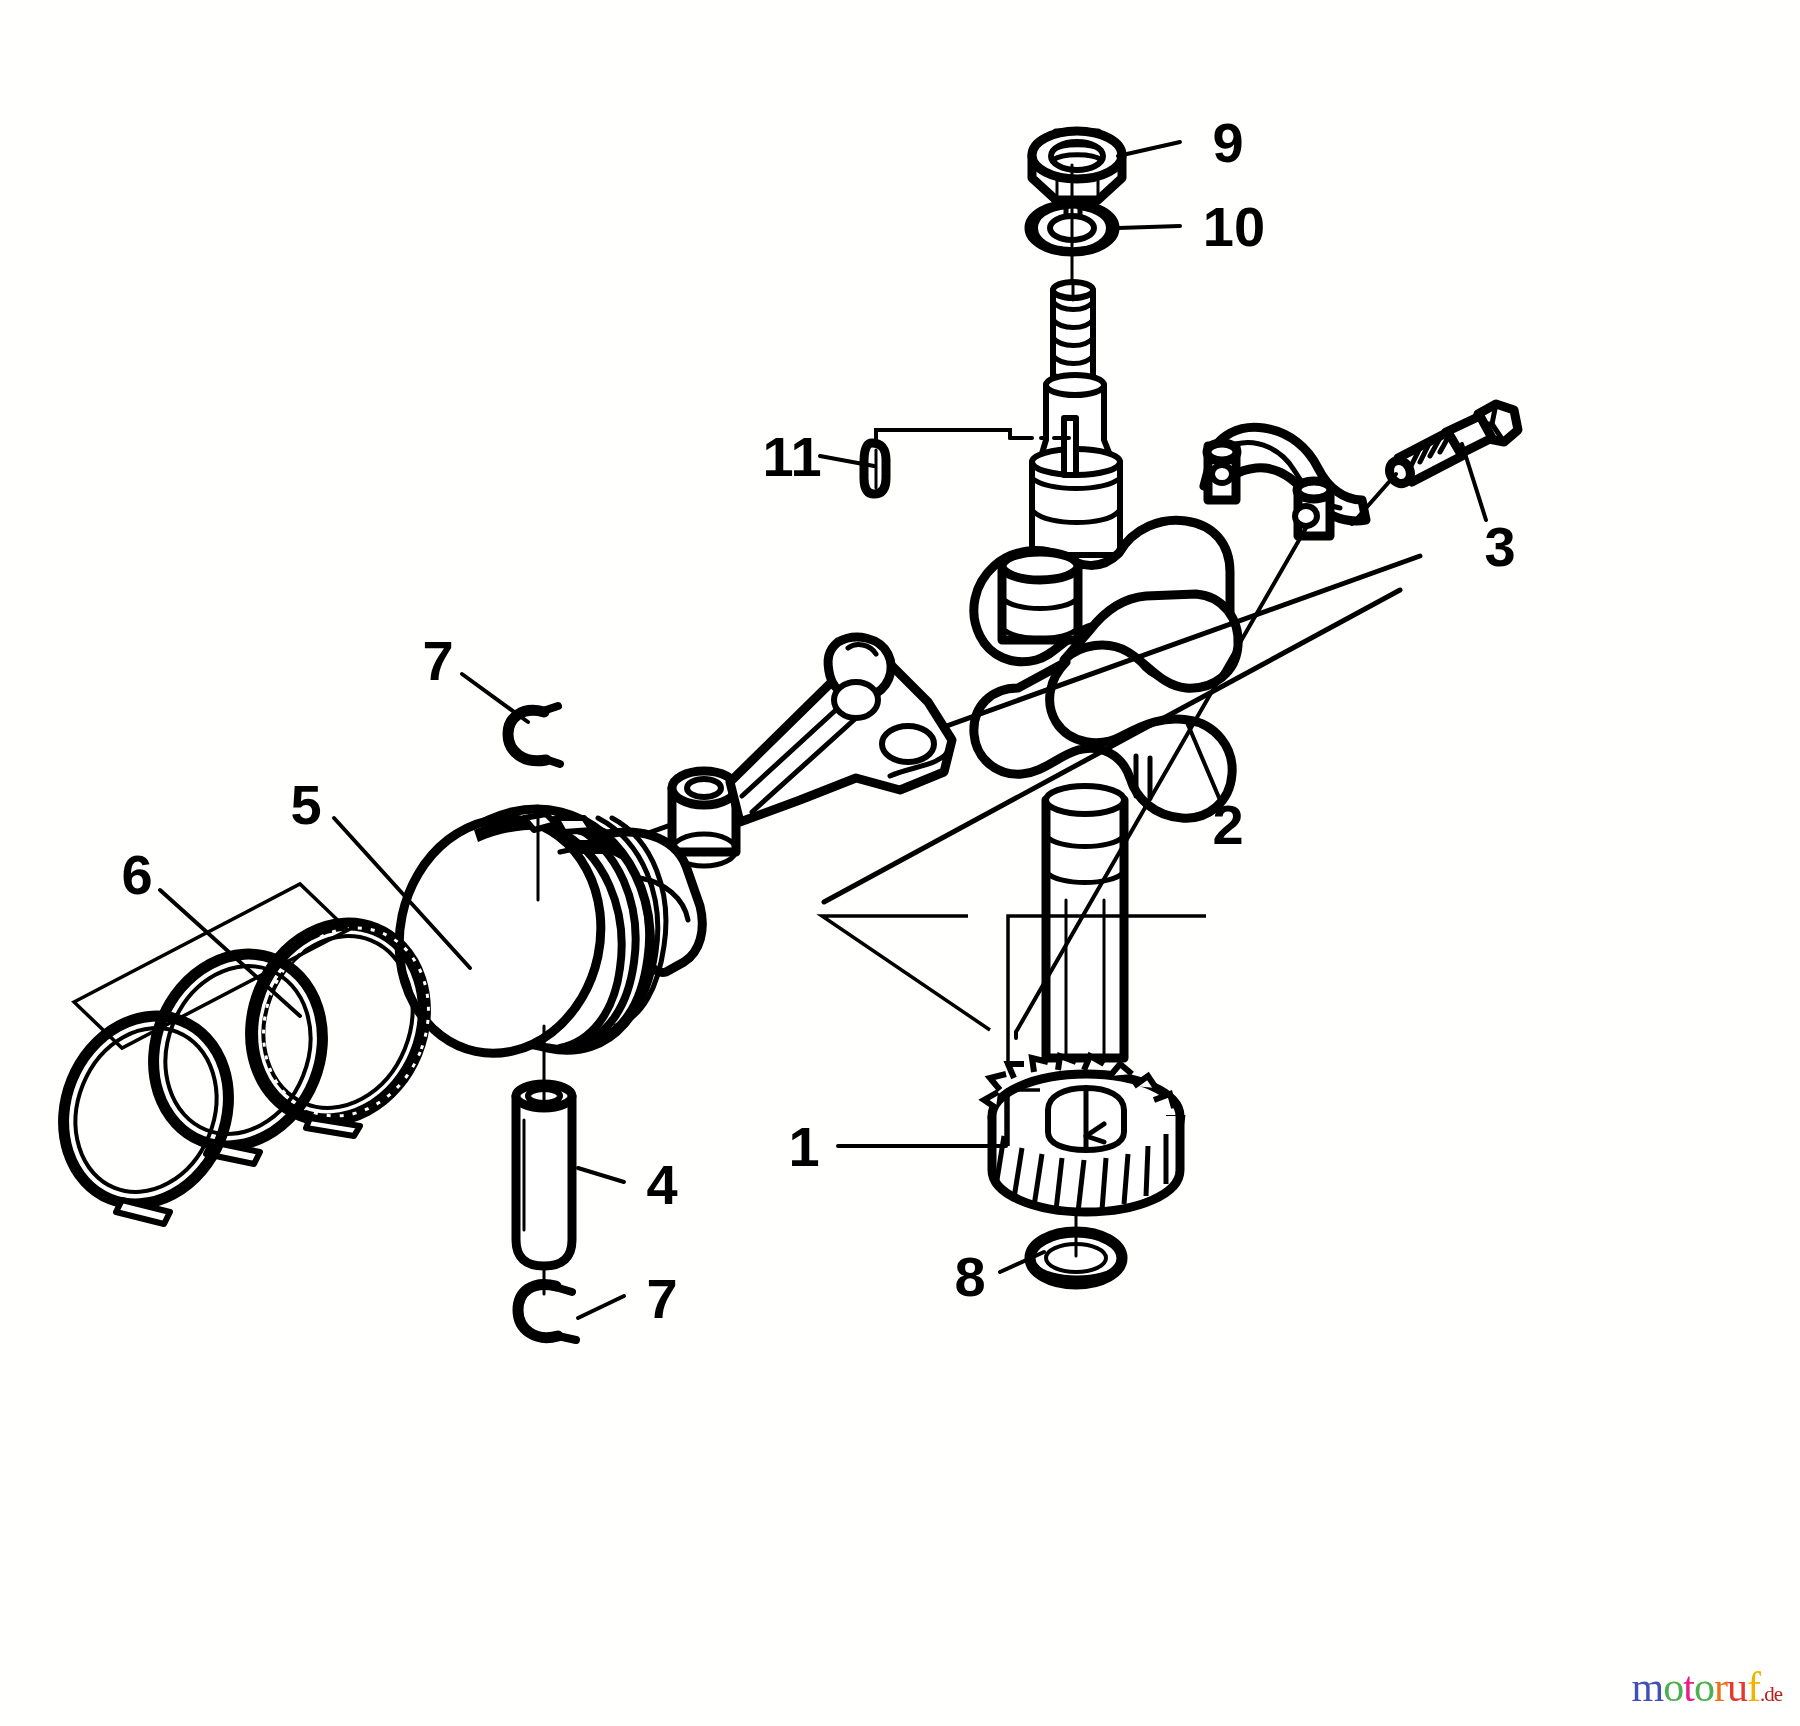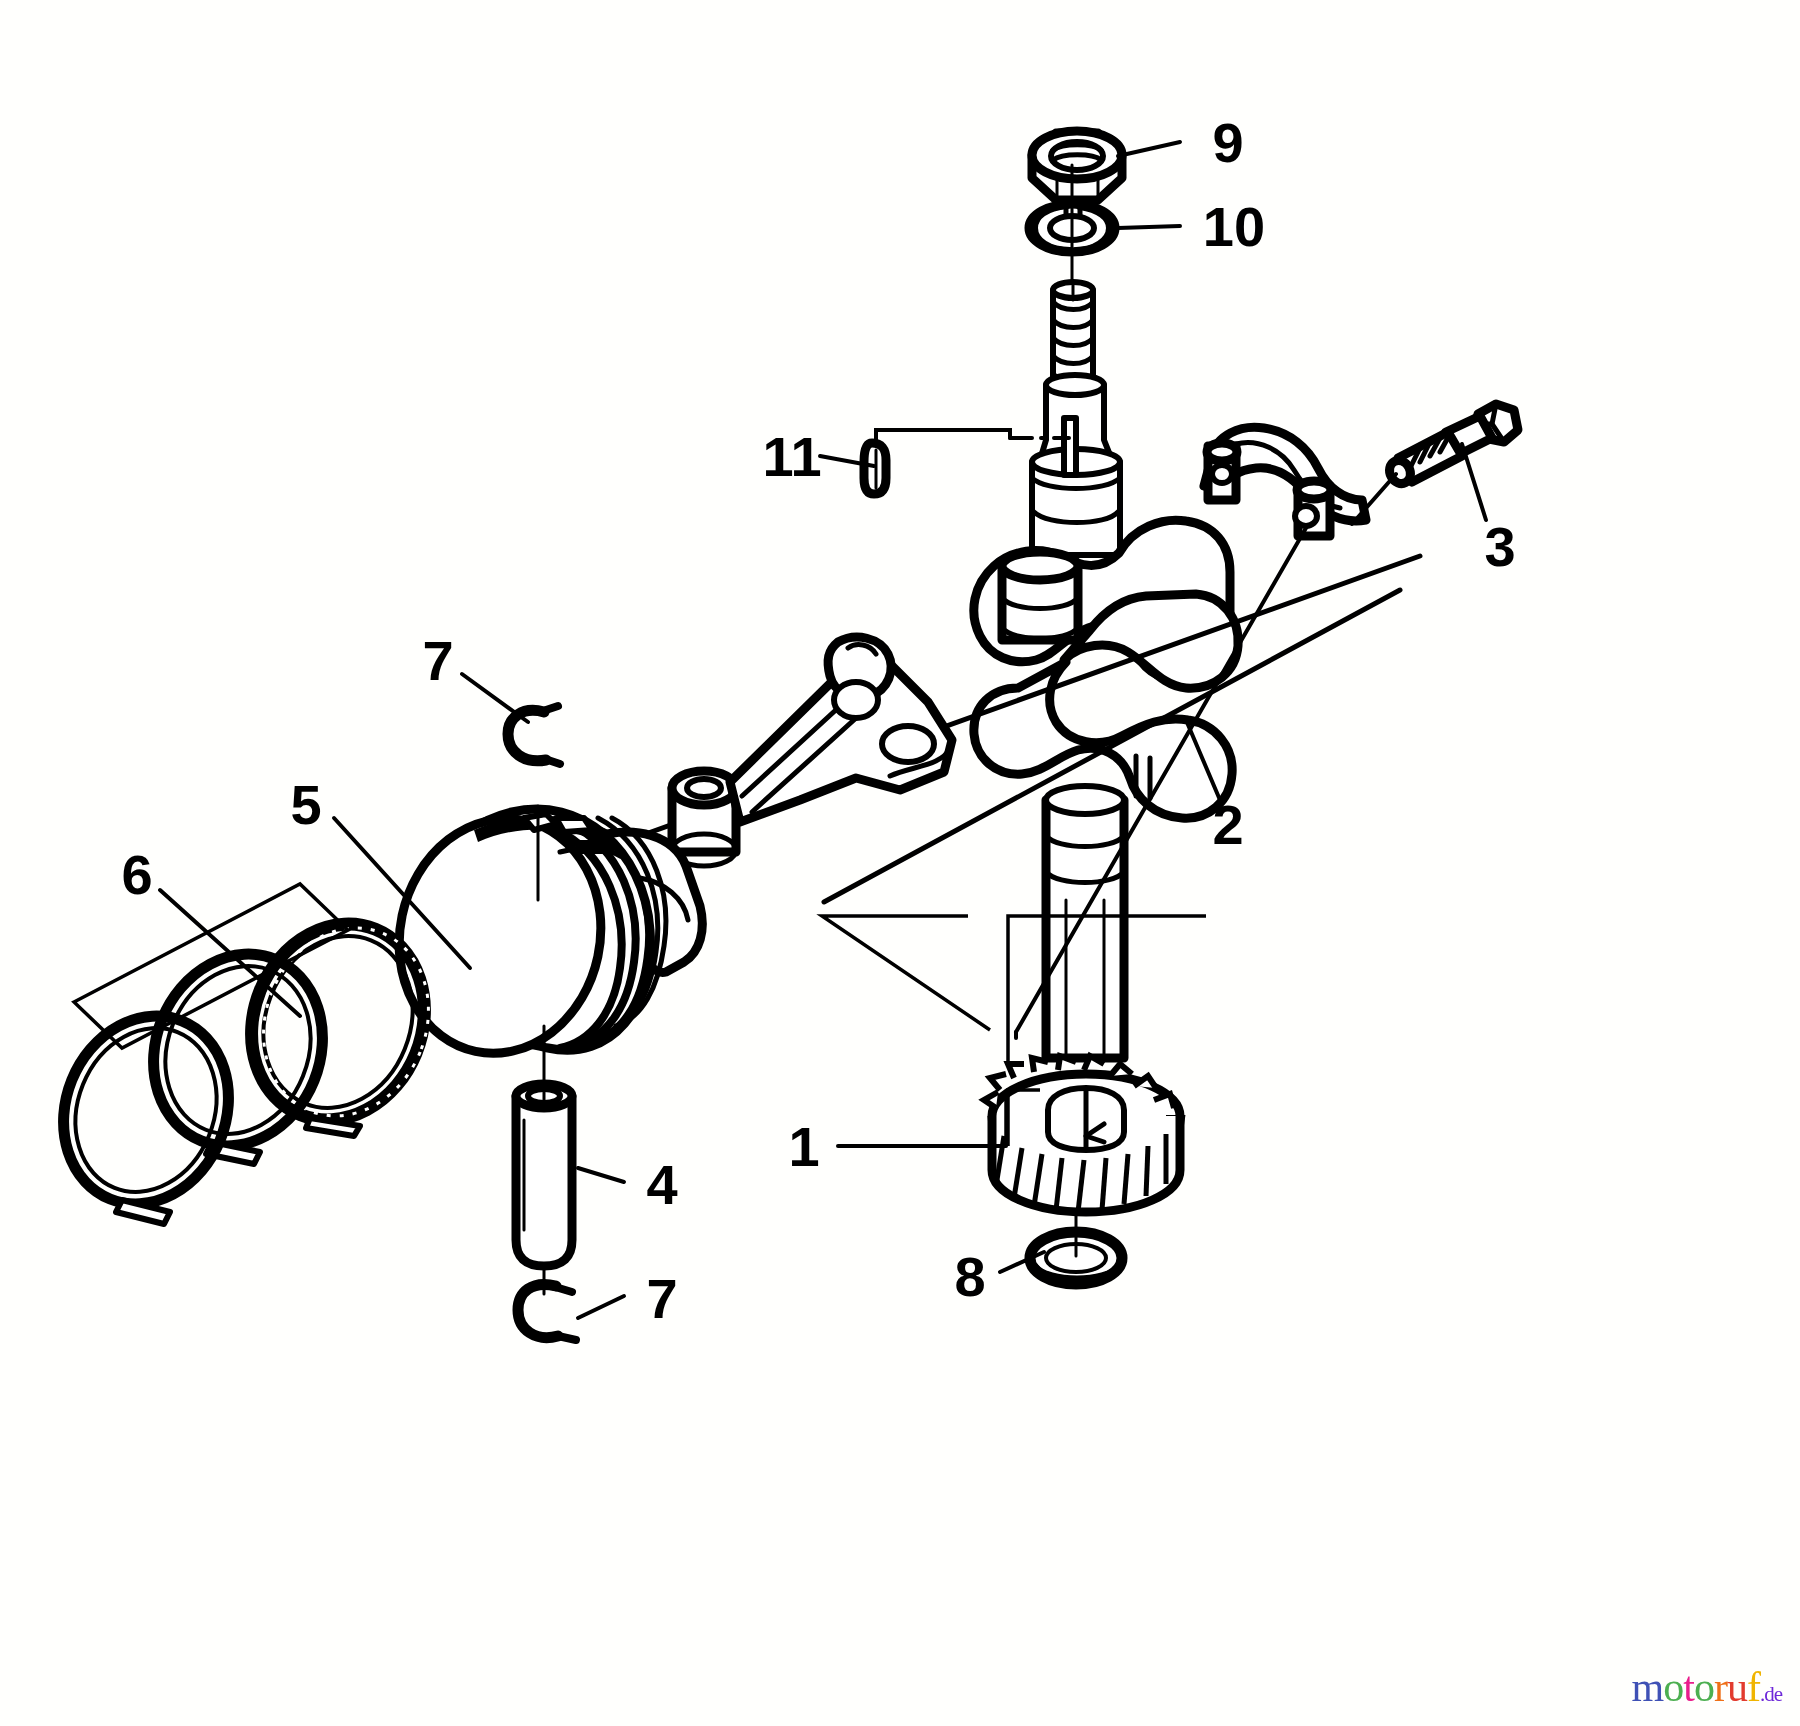--- a/index.html
+++ b/index.html
@@ -3,21 +3,21 @@
 <meta charset="utf-8">
 <style>
   html,body{margin:0;padding:0;background:#ffffff;}
   body{width:1800px;height:1726px;overflow:hidden;font-family:"Liberation Sans",sans-serif;}
   #stage{position:relative;width:1800px;height:1726px;background:#fffffd;}
   svg#diagram{position:absolute;left:0;top:0;width:1800px;height:1726px;}
   .callout{font-family:"Liberation Sans",sans-serif;font-weight:bold;fill:#000;}
   .wm{position:absolute;right:18px;bottom:18px;font-family:"Liberation Serif",serif;
       font-size:42px;letter-spacing:-1px;line-height:1;user-select:none;}
   .wm span{display:inline;}
-  .wm .de{font-size:21px;color:#6d28d9;}
+  .wm .de{font-size:21px;color:#b91c1c;}
 </style>
 </head>
 <body>
 
 <div id="stage">
 
   <svg id="diagram" viewBox="0 0 1800 1726">
     <defs>
       <style>
         .ln{fill:none;stroke:#000;stroke-width:3;stroke-linecap:round;stroke-linejoin:round;}

